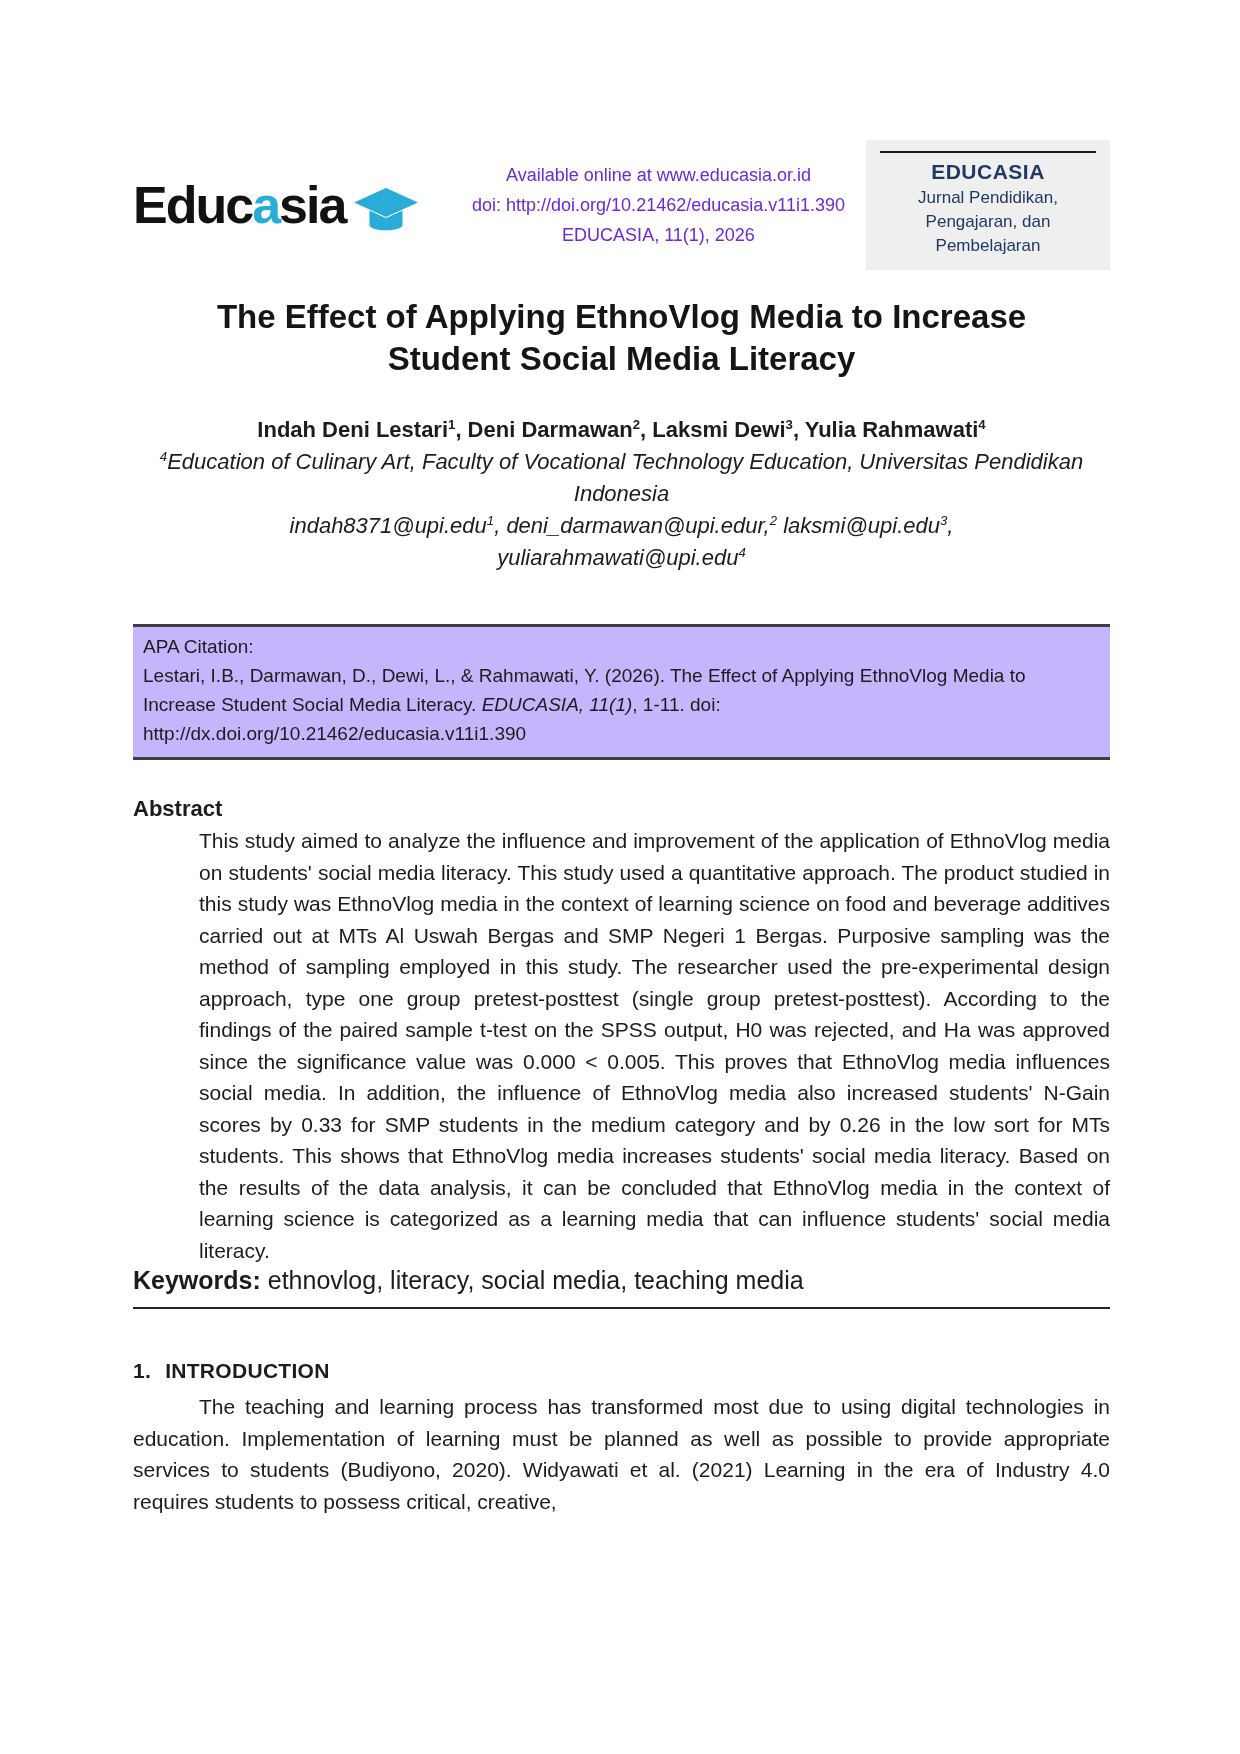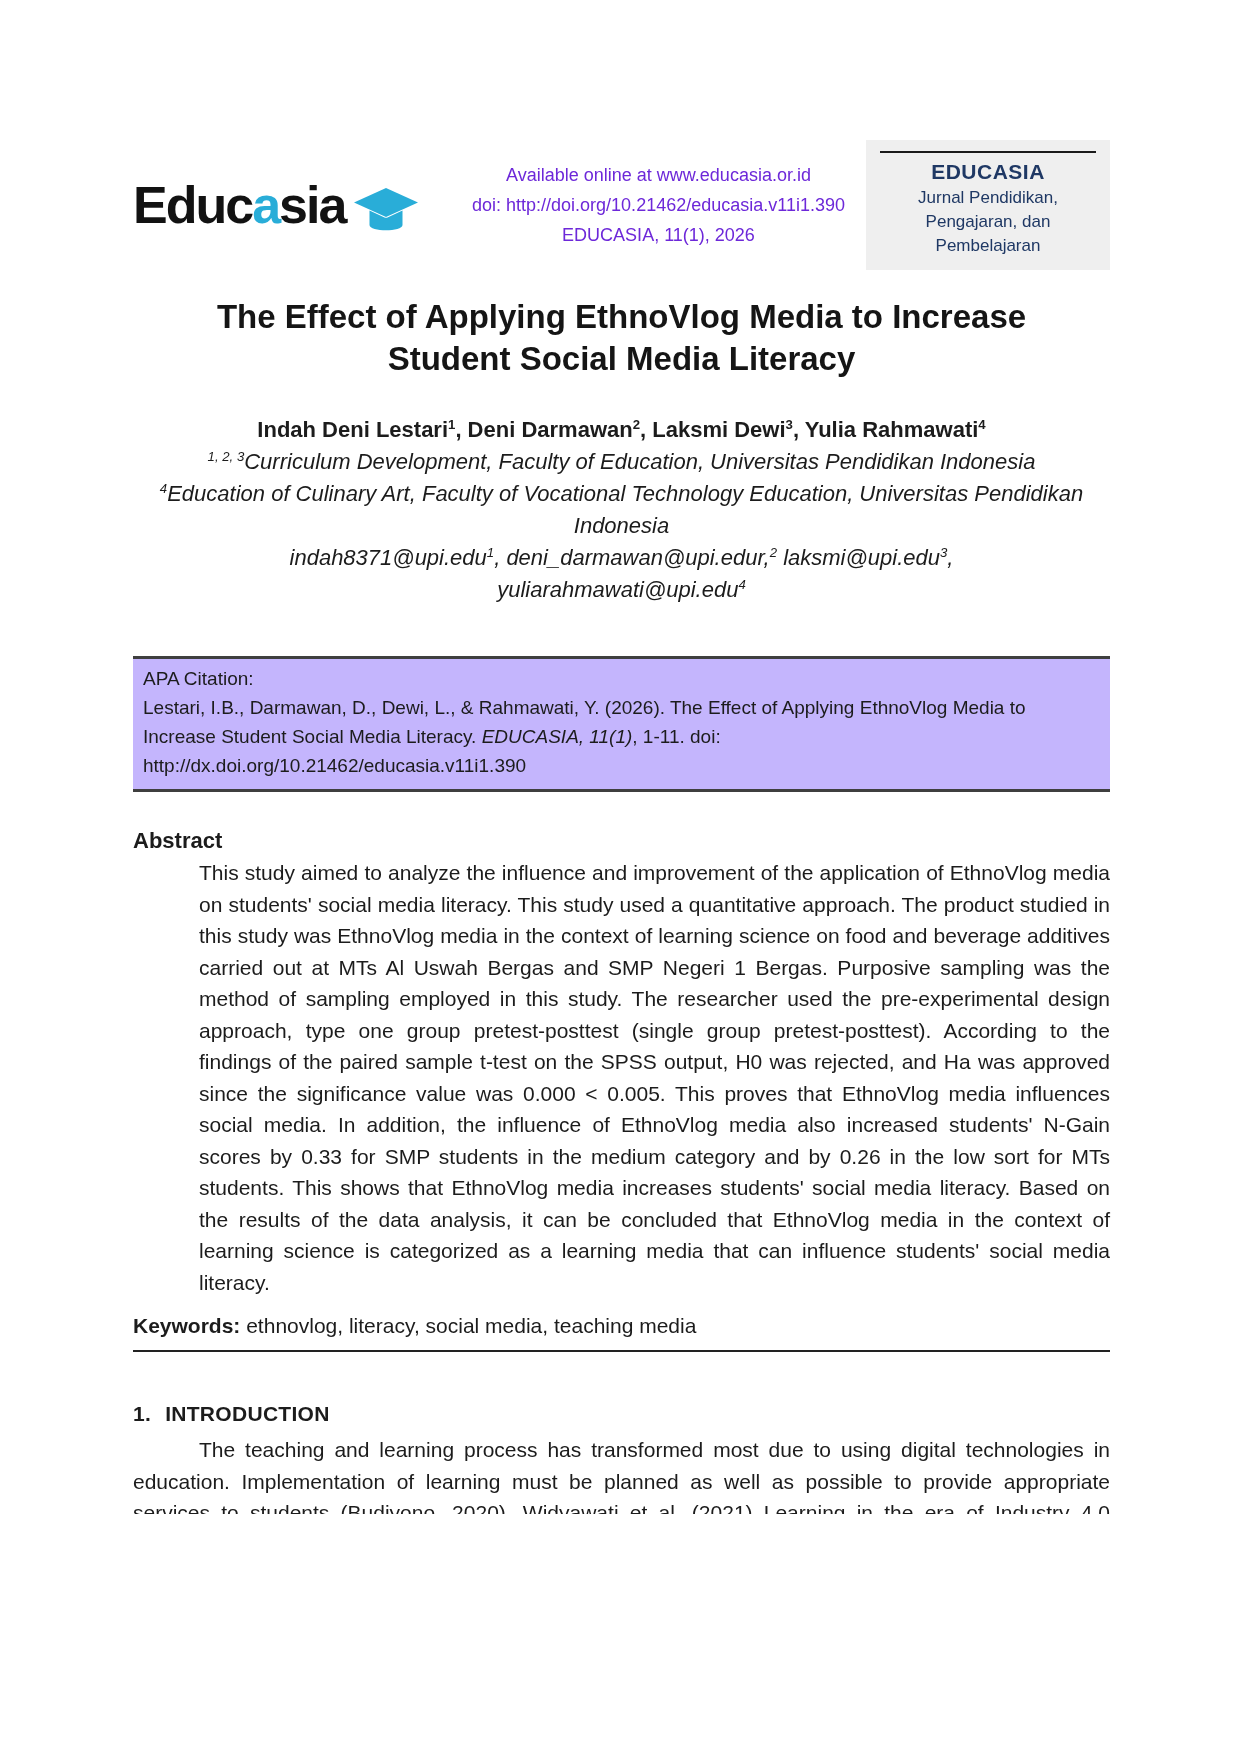--- a/index.html
+++ b/index.html
@@ -31,21 +31,21 @@
   .article-title { margin: 26px auto 0; max-width: 860px; text-align: center; font-size: 33px; line-height: 42px; font-weight: 700; color: #151515; }
   .authors { margin-top: 34px; text-align: center; font-size: 22px; font-weight: 700; line-height: 32px; }
   .affil { text-align: center; font-style: italic; font-size: 22px; line-height: 32px; }
 
   
   .apa-box { margin-top: 50px; background: #c4b5fd; border-top: 3px solid #3f3f3f; border-bottom: 3px solid #3f3f3f; padding: 5px 10px 9px; font-size: 19px; line-height: 29px; }
 
   
   .abstract-heading { margin-top: 36px; font-size: 22px; font-weight: 700; }
   .abstract-body { margin: 3px 0 0 66px; text-align: justify; font-size: 21px; line-height: 31.5px; }
-  .keywords { margin-top: 16px; padding-bottom: 12px; border-bottom: 2px solid #222222; font-size: 21px; }
+  .keywords { margin-top: 0; padding-bottom: 12px; border-bottom: 2px solid #222222; font-size: 25px; }
   .section-heading { margin-top: 50px; font-size: 21px; font-weight: 700; letter-spacing: 0.3px; }
   .sec-label { margin-left: 14px; }
   .body-par { margin: 8px 0 0; text-align: justify; text-indent: 66px; font-size: 21px; line-height: 31.5px; }
 
   
   .footer { position: absolute; left: 133px; right: 130px; top: 1594px; }
   .footer-rule { border-top: 4px solid #8ba6bf; margin: 0 98px 0 66px; }
   .footer-text { margin: 7px 98px 0 66px; text-align: center; font-size: 19px; }
   .footer-page { position: absolute; right: 6px; top: 11px; font-size: 20px; }
 
@@ -83,21 +83,20 @@
         <div class="jb-title">EDUCASIA</div>
         <div class="jb-sub">Jurnal Pendidikan,</div>
         <div class="jb-sub">Pengajaran, dan</div>
         <div class="jb-sub">Pembelajaran</div>
       </div>
     </div>
 
     <h1 class="article-title">The Effect of Applying EthnoVlog Media to Increase Student Social Media Literacy</h1>
 
     <div class="authors"><span>Indah Deni Lestari</span><span class="seg-sup">1</span><span>, Deni Darmawan</span><span class="seg-sup">2</span><span>, Laksmi Dewi</span><span class="seg-sup">3</span><span>, Yulia Rahmawati</span><span class="seg-sup">4</span></div>
-    <div class="affil"><span class="seg-sup">1, 2, 3</span><span>Curriculum Development, Faculty of Education, Universitas Pendidikan Indonesia</span></div>
     <div class="affil"><span class="seg-sup">4</span><span>Education of Culinary Art, Faculty of Vocational Technology Education, Universitas Pendidikan Indonesia</span></div>
     <div class="affil"><span>indah8371@upi.edu</span><span class="seg-sup">1</span><span>, deni_darmawan@upi.edur,</span><span class="seg-sup">2</span><span> laksmi@upi.edu</span><span class="seg-sup">3</span><span>,</span></div>
     <div class="affil"><span>yuliarahmawati@upi.edu</span><span class="seg-sup">4</span></div>
 
     <div class="apa-box">
       <div>APA Citation:</div>
       <div><span>Lestari, I.B., Darmawan, D., Dewi, L., &amp; Rahmawati, Y. (2026). The Effect of Applying EthnoVlog Media to Increase Student Social Media Literacy. </span><span class="seg-i">EDUCASIA, 11(1)</span><span>, 1-11. doi: http://dx.doi.org/10.21462/educasia.v11i1.390</span></div>
     </div>
 
     <div class="abstract-heading">Abstract</div>

